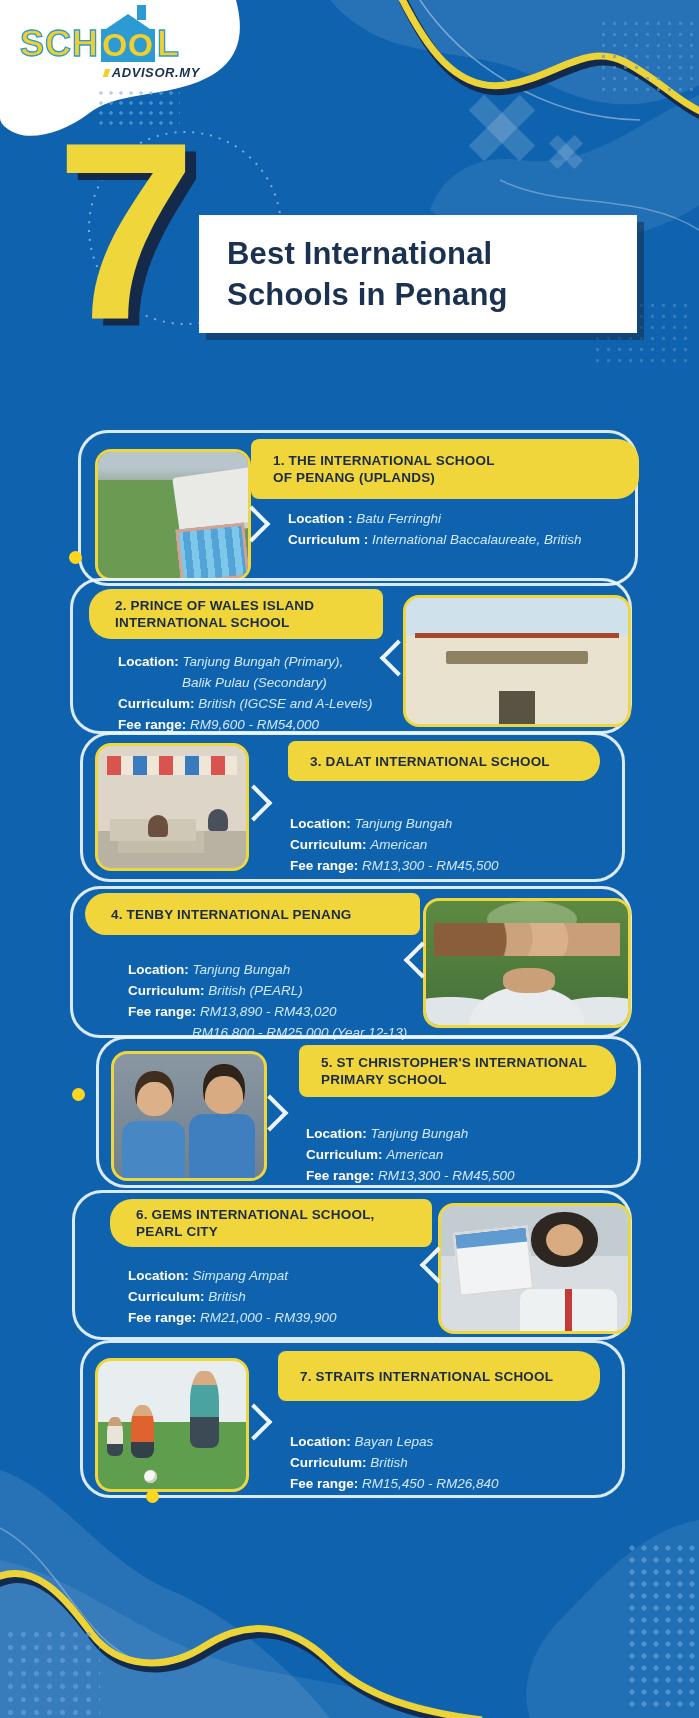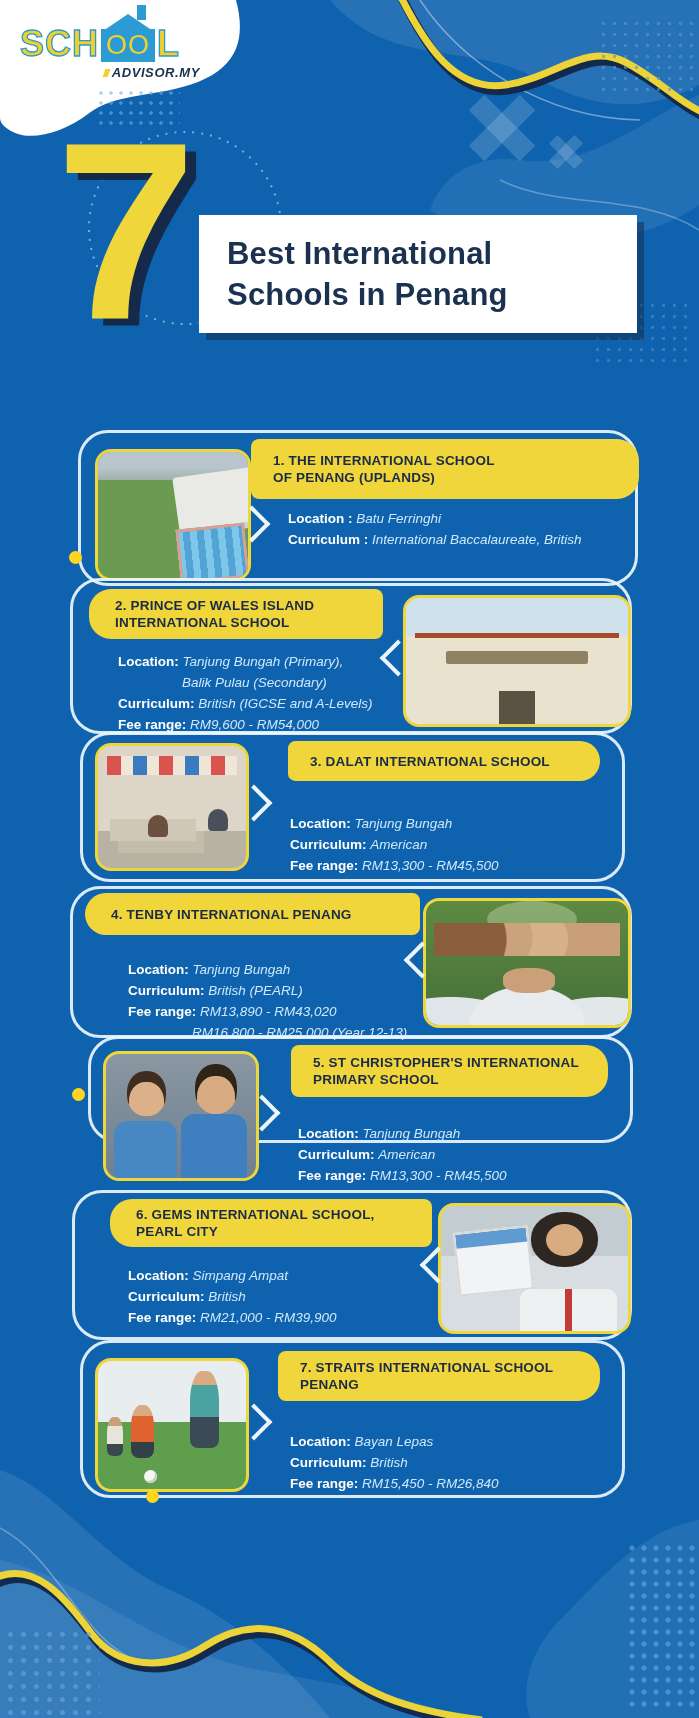--- a/index.html
+++ b/index.html
@@ -18,21 +18,21 @@
   
   .logo{position:absolute;left:20px;top:26px;z-index:3;width:180px;}
   .logo-row{display:flex;align-items:flex-end;}
   .lg-txt{font-size:36px;line-height:36px;font-weight:900;color:#f2cf2a;
           -webkit-text-stroke:1.3px #2c9ad3;letter-spacing:1px;}
   .lg-house{position:relative;display:inline-block;width:54px;height:33px;background:#2c9ad3;margin:0 2px;}
   .lg-house::before{content:"";position:absolute;top:-15px;left:50%;transform:translateX(-50%);
           border-left:22px solid transparent;border-right:22px solid transparent;border-bottom:15px solid #2c9ad3;}
   .lg-house::after{content:"";position:absolute;top:-24px;right:9px;width:9px;height:15px;background:#2c9ad3;}
   .lg-oo{position:absolute;inset:0;display:flex;align-items:center;justify-content:center;
-          font-size:27px;font-weight:400;color:#f2cf2a;letter-spacing:1px;}
+          font-size:32px;font-weight:700;color:#f2cf2a;letter-spacing:1px;}
   .lg-sub{margin-top:3px;text-align:right;font-size:13px;font-style:italic;font-weight:700;
           color:#16324e;letter-spacing:.6px;}
   .lg-sub::before{content:"";display:inline-block;width:5px;height:8px;background:#f2cf2a;
           transform:skewX(-18deg);margin-right:3px;}
 
   
   .big7{position:absolute;left:56px;top:126px;z-index:3;font-size:252px;line-height:210px;
         font-weight:800;color:#eed63b;text-shadow:11px 7px 0 #152a4a;}
   .title-box{position:absolute;left:199px;top:215px;width:438px;height:118px;z-index:2;
         background:#ffffff;box-shadow:7px 7px 0 rgba(18,40,68,.5);
@@ -119,21 +119,21 @@
   .c3{left:80px;top:732px;width:545px;height:150px;}
   .c3 .photo{left:12px;top:8px;width:148px;height:122px;}
   .c3 .band{left:205px;top:6px;width:312px;height:40px;}
   .c3 .chev{left:158px;top:55px;}
   .c3 .info{left:207px;top:78px;}
   .c4{left:70px;top:886px;width:562px;height:152px;}
   .c4 .photo{left:350px;top:9px;width:202px;height:124px;}
   .c4 .band{left:12px;top:4px;width:335px;height:42px;}
   .c4 .chev{left:336px;top:58px;}
   .c4 .info{left:55px;top:70px;right:auto;}
-  .c5{left:88px;top:1036px;width:545px;height:107px;}
+  .c5{left:96px;top:1036px;width:545px;height:152px;}
   .c5 .photo{left:12px;top:12px;width:150px;height:124px;}
   .c5 .band{left:200px;top:6px;width:317px;height:52px;}
   .c5 .chev{left:158px;top:61px;}
   .c5 .info{left:207px;top:84px;}
   .c6{left:72px;top:1190px;width:560px;height:150px;}
   .c6 .photo{left:363px;top:10px;width:187px;height:125px;}
   .c6 .band{left:35px;top:6px;width:322px;height:48px;}
   .c6 .chev{left:350px;top:59px;}
   .c6 .info{left:53px;top:72px;right:auto;}
   .c7{left:80px;top:1340px;width:545px;height:158px;}
@@ -319,21 +319,20 @@
   <div class="card c7">
     <div class="photo p7">
         <i class="a"></i>
         <i class="b"></i>
         <i class="c"></i>
         <i class="d"></i>
         <i class="e"></i>
       </div>
     <div class="band bR">
       <div data-bind="schools.6.title_line1">7. STRAITS INTERNATIONAL SCHOOL</div>
-      <div data-bind="schools.6.title_line2">PENANG</div>
     </div>
     <span class="chev right"></span>
     <div class="info">
       <div class="row"><span class="lbl" data-bind="labels.location">Location</span><span class="lbl" data-bind="schools.6.sep">: </span><span class="val" data-bind="schools.6.location">Bayan Lepas</span></div>
       <div class="row"><span class="lbl" data-bind="labels.curriculum">Curriculum</span><span class="lbl" data-bind="schools.6.sep">: </span><span class="val" data-bind="schools.6.curriculum">British</span></div>
       <div class="row"><span class="lbl" data-bind="labels.fee">Fee range</span><span class="lbl" data-bind="schools.6.sep">: </span><span class="val" data-bind="schools.6.fee">RM15,450 - RM26,840</span></div>
     </div>
   </div>
 
   <div class="ydot" style="left:69px;top:551px;"></div>

